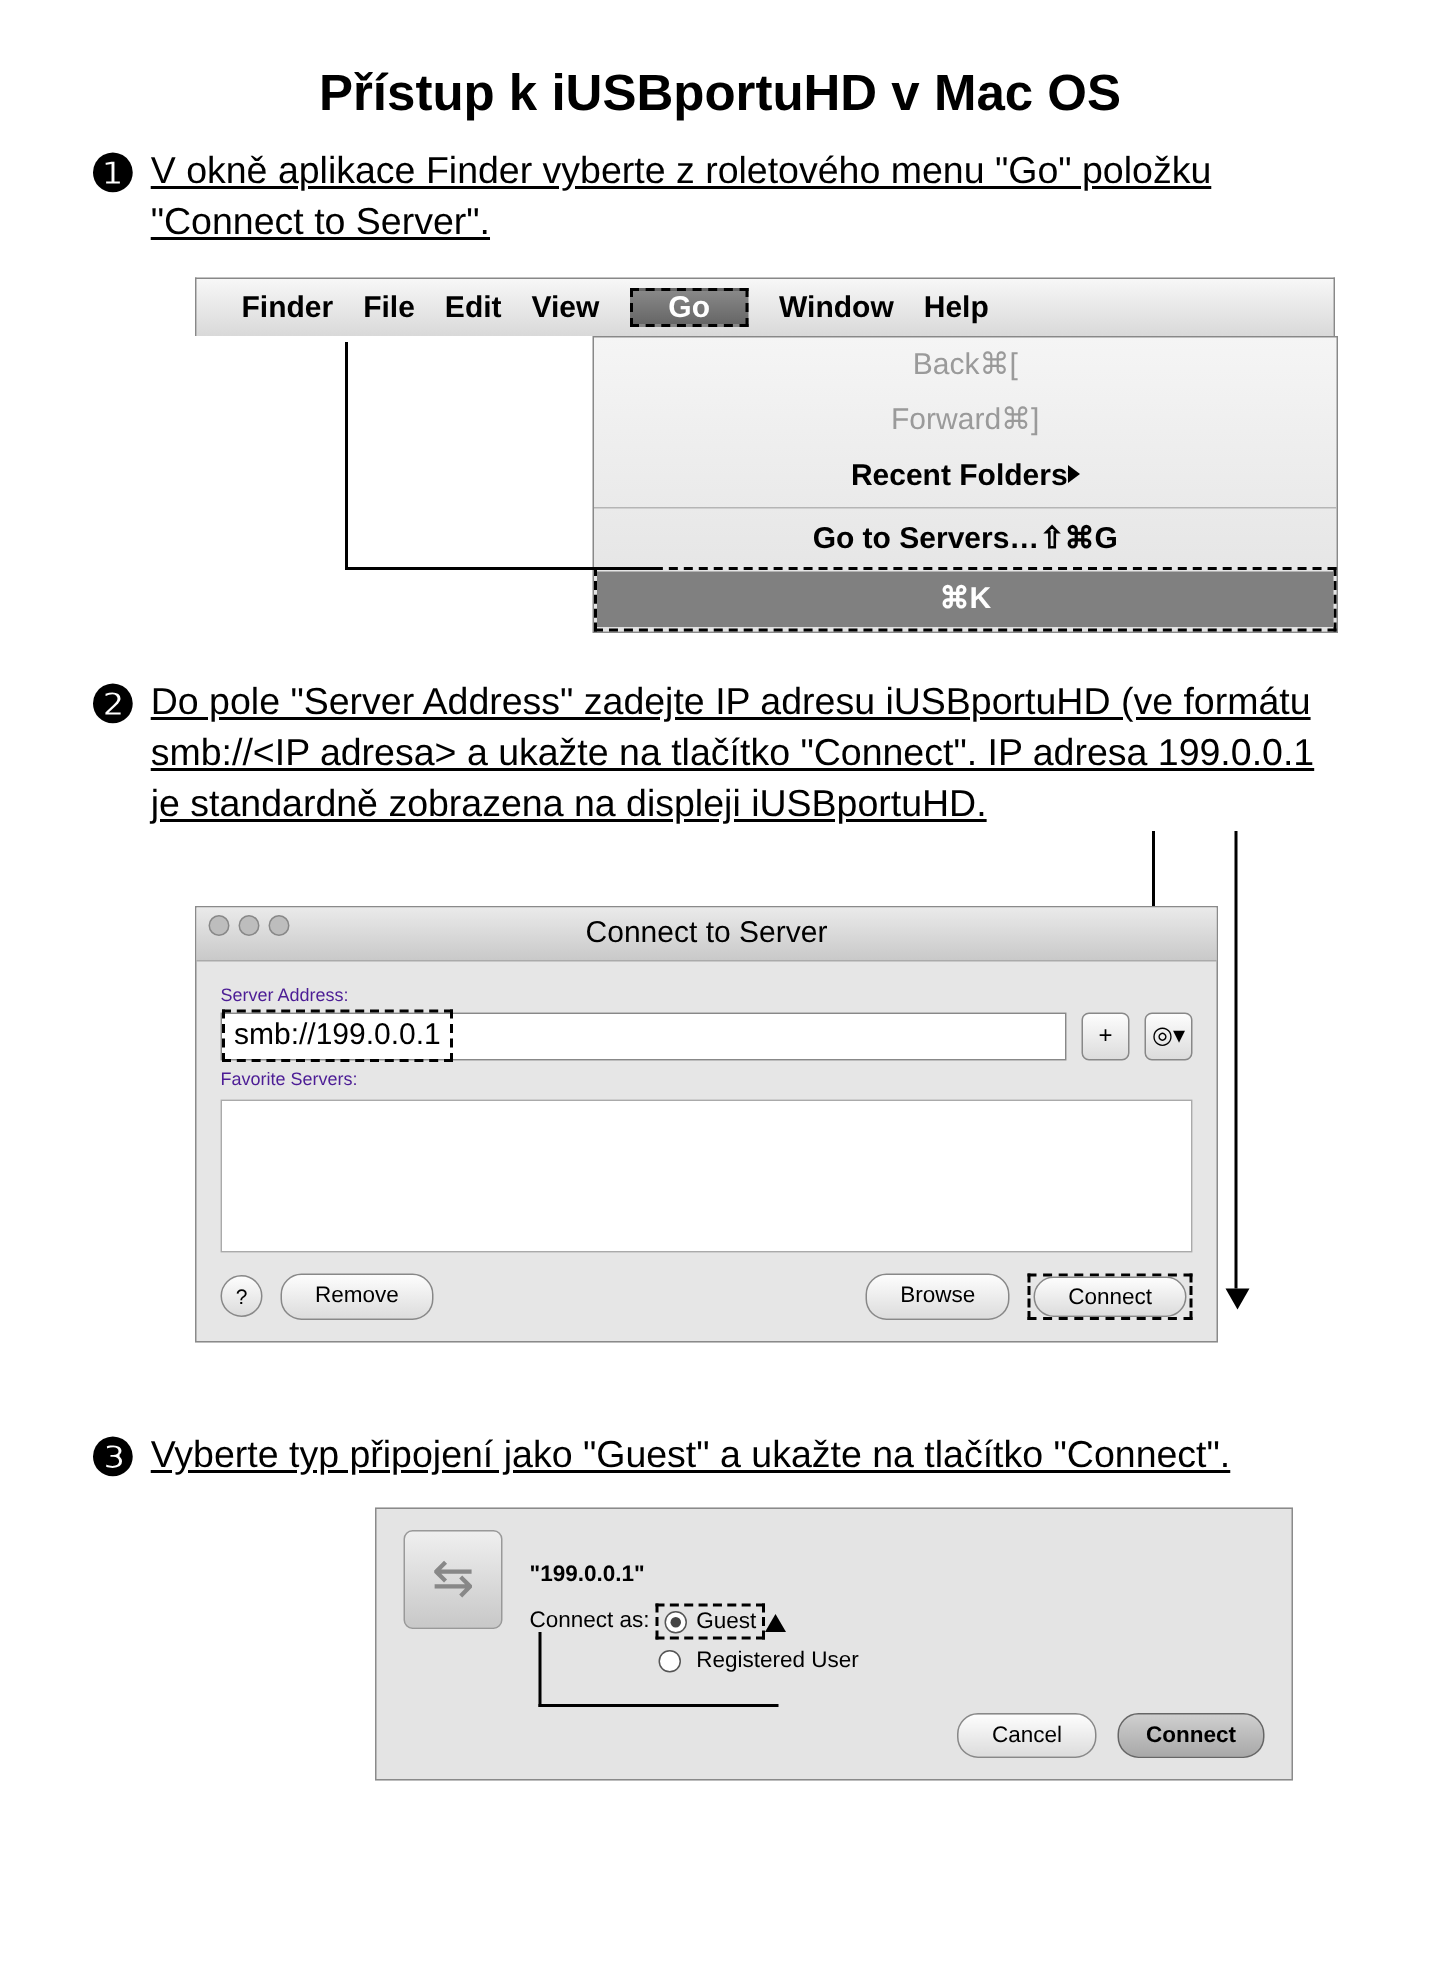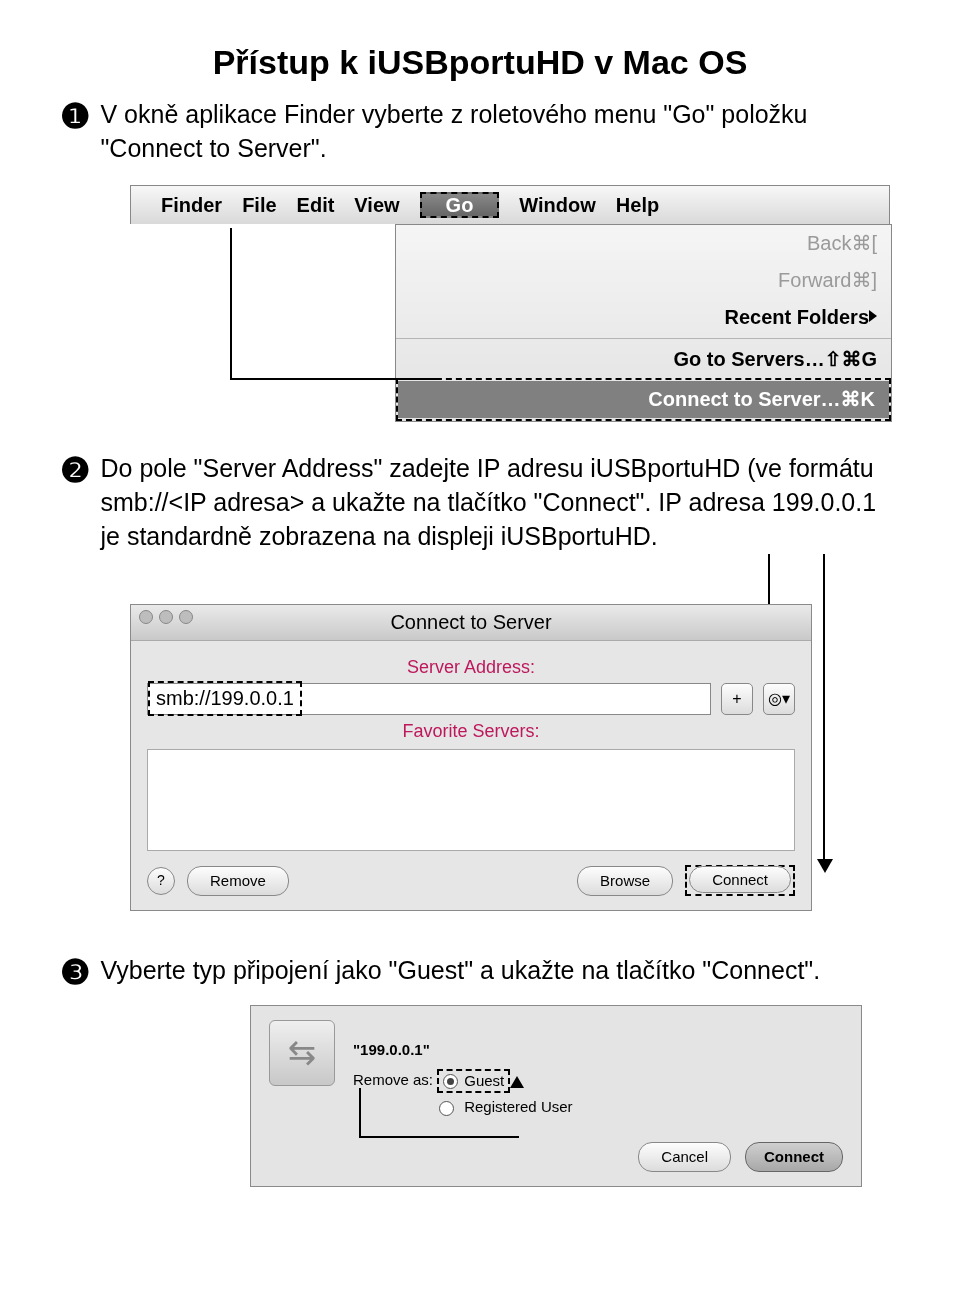--- a/index.html
+++ b/index.html
@@ -26,20 +26,21 @@
   }
   .num {
     font-size: 34px;
     font-weight: bold;
     margin-right: 10px;
     line-height: 1.1;
   }
   .step-text {
     font-size: 25px;
     line-height: 1.35;
+    text-decoration: underline;
   }
   
   .fig1 {
     margin: 20px 0 30px 70px;
     width: 760px;
   }
   .menubar {
     background: linear-gradient(#f7f7f7,#d9d9d9);
     border: 1px solid #888;
     border-bottom: none;
@@ -79,21 +80,21 @@
   }
   .dropdown {
     margin-left: 265px;
     width: 495px;
     border: 1px solid #888;
     background: linear-gradient(#f5f5f5,#e2e2e2);
     font-size: 20px;
   }
   .dropdown .row {
     display: flex;
-    justify-content: flex-end;
+    justify-content: center;
     padding: 5px 14px;
   }
   .dropdown .row.dim {
     color: #9a9a9a;
   }
   .dropdown hr {
     border: none;
     border-top: 1px solid #b5b5b5;
     margin: 2px 0;
   }
@@ -142,21 +143,21 @@
     display:flex; gap:6px;
   }
   .traffic span {
     width:12px; height:12px; border-radius:50%;
     background:#bdbdbd; border:1px solid #888;
     display:inline-block;
   }
   .dlg .body {
     padding: 10px 16px 14px 16px;
   }
-  .lbl { color:#be185d; font-size:18px; margin:4px 0;text-align:center; }
+  .lbl { color:#4c1d95; font-size:12px; margin:4px 0; }
   .addr-row {
     display:flex; align-items:center; gap:10px;
   }
   .addr-input {
     flex:1;
     background:#fff;
     border:1px solid #888;
     height:30px;
     display:flex; align-items:center;
     padding:0 0;
@@ -338,21 +339,20 @@
       <span style="font-weight:bold">Recent Folders</span>
       <span class="arrow"></span>
     </div>
     <hr>
     <div class="row">
       <span style="font-weight:bold">Go to Servers…</span>
       <span style="font-weight:bold">⇧⌘G</span>
     </div>
     <div class="dash-wrap">
       <div class="row sel">
-        <span style="font-weight:bold">Connect to Server…</span>
         <span style="font-weight:bold">⌘K</span>
       </div>
     </div>
   </div>
 </div>
 
 <div class="step">
   <div class="num">❷</div>
   <div class="step-text">Do pole "Server Address" zadejte IP adresu iUSBportuHD (ve formátu smb://&lt;IP adresa&gt; a ukažte na tlačítko "Connect". IP adresa 199.0.0.1 je standardně zobrazena na displeji iUSBportuHD.</div>
 </div>
@@ -403,21 +403,21 @@
 
 <div class="fig3">
   <div class="body">
     <div class="netico">⇆</div>
     <div class="authcol">
       <div class="hdr">
         <br>
         <span>"199.0.0.1"</span>
       </div>
       <div style="height:10px"></div>
-      <span>Remove as:</span>
+      <span>Connect as:</span>
       <span class="guest-dash">
         <span class="radio sel"></span>
         <span>Guest</span>
       </span>
       <div class="radio-row" style="margin-left:86px;">
         <span class="radio"></span>
         <span>Registered User</span>
       </div>
     </div>
   </div>

